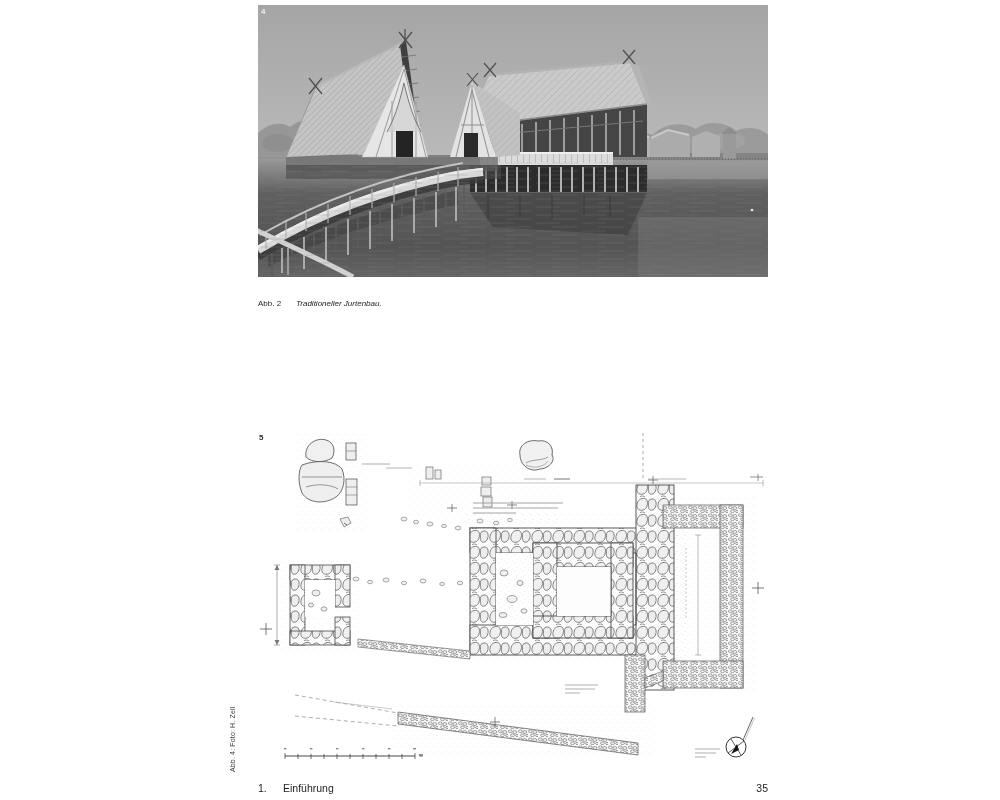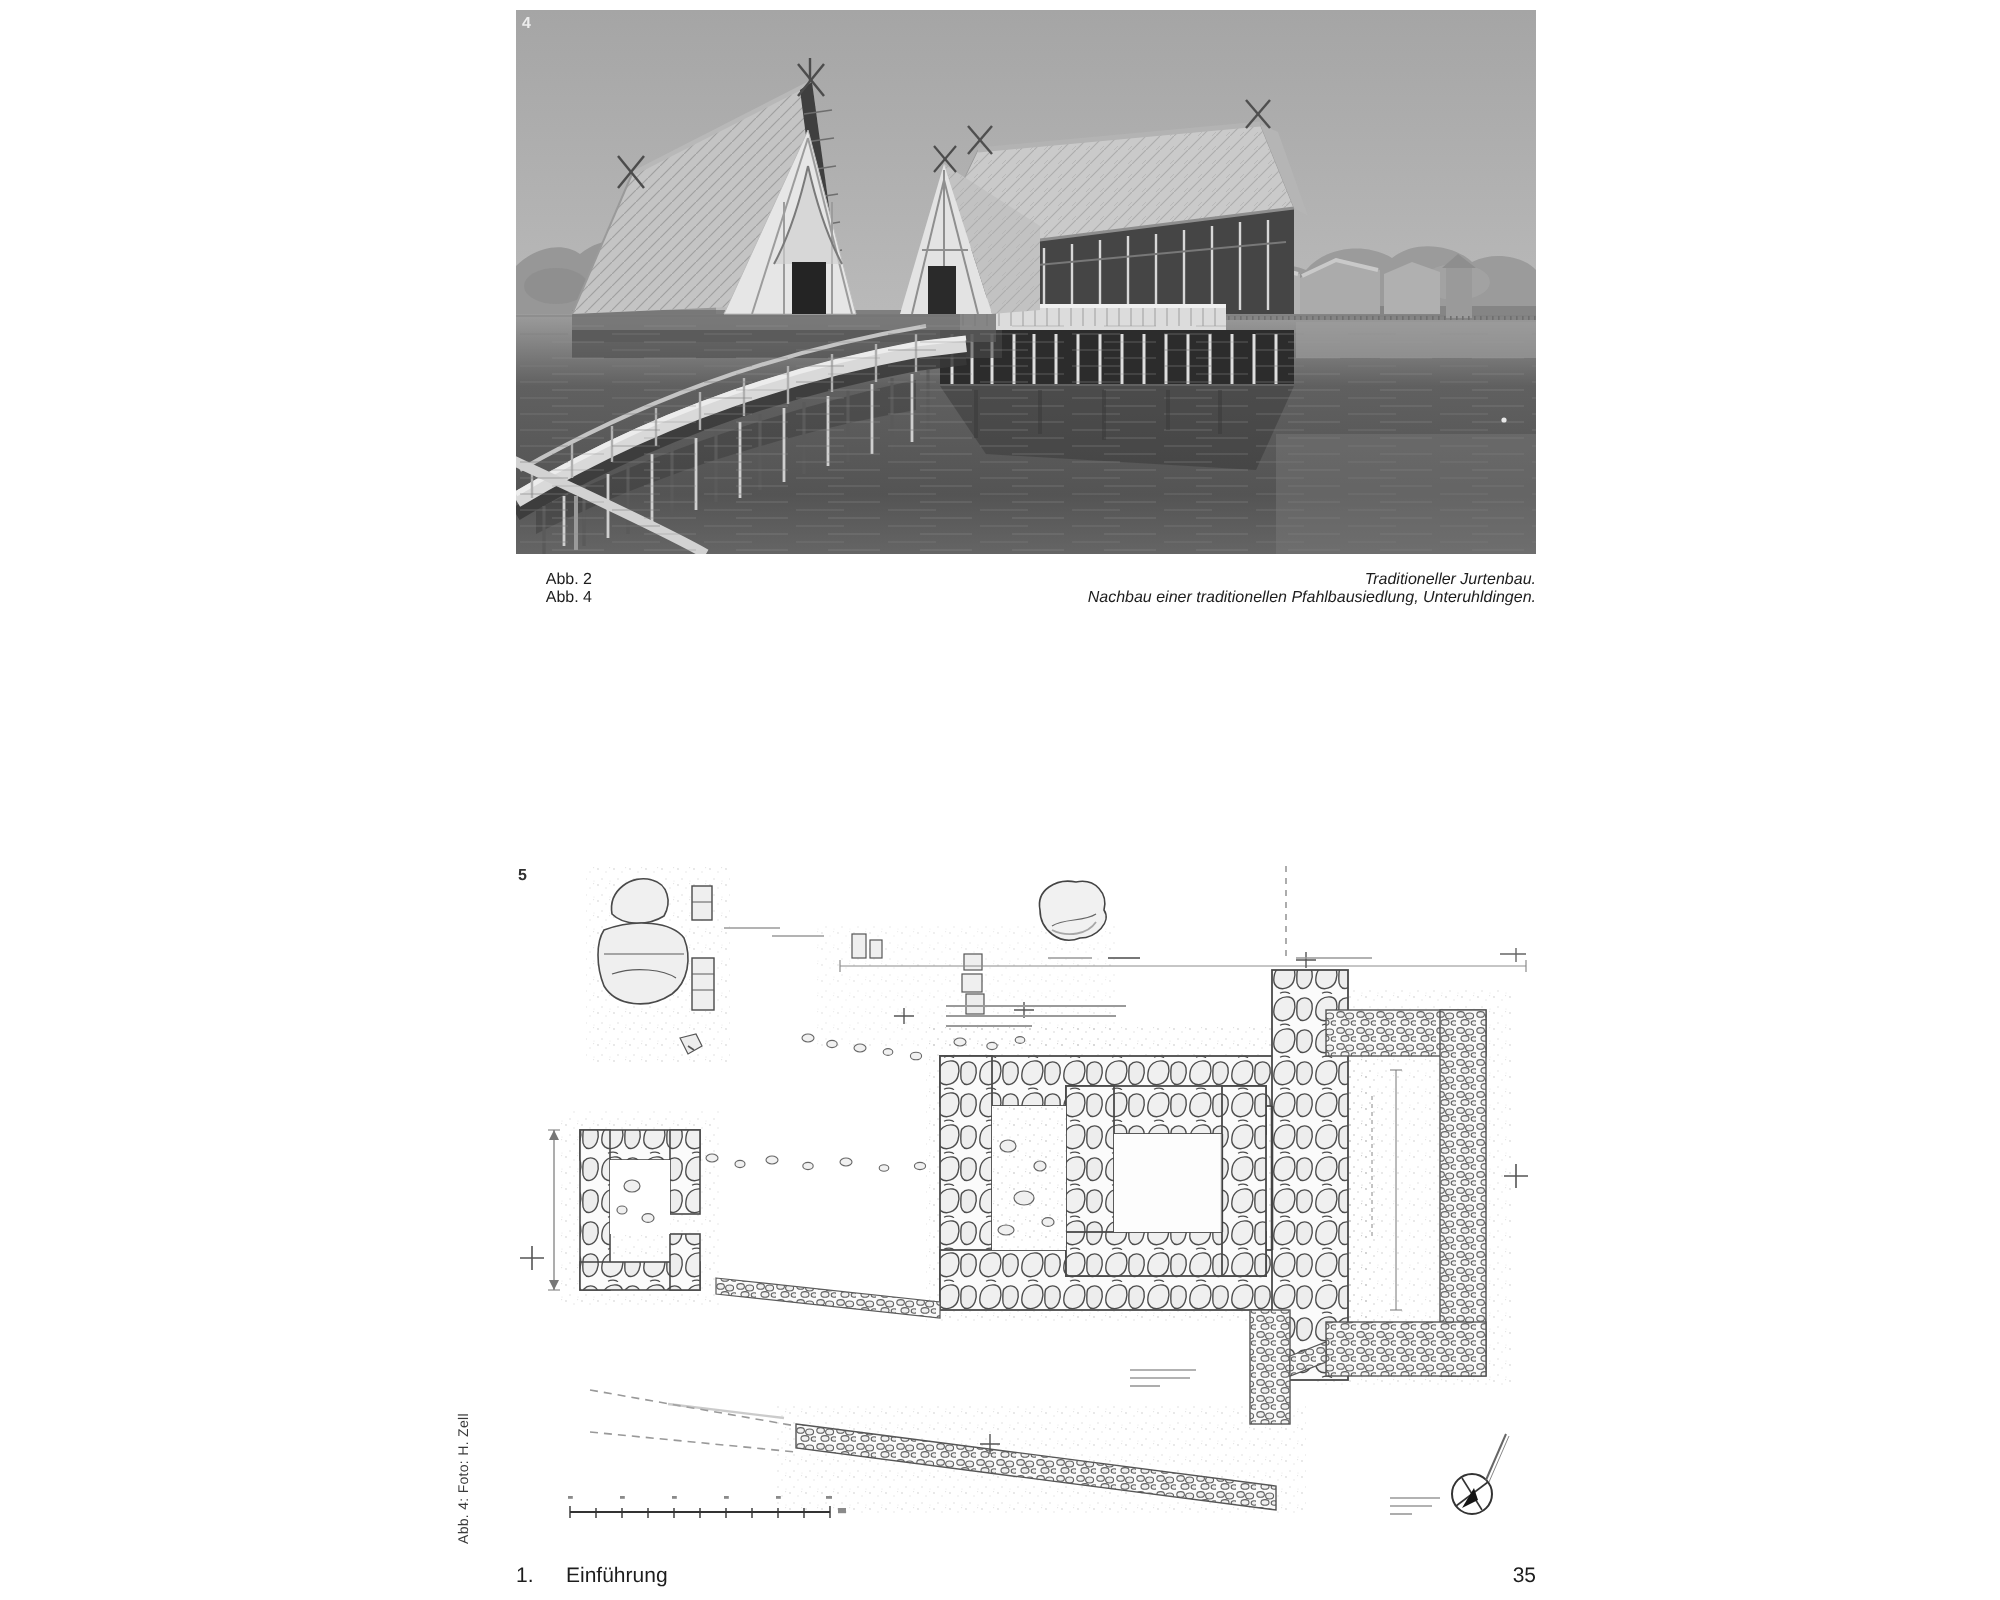--- a/index.html
+++ b/index.html
@@ -12,21 +12,21 @@
   .abs{position:absolute;}
 
   
   .photo-fig{left:258px;top:5px;width:510px;height:272px;background:#b0b0b0;}
   .photo-fig svg{display:block;width:510px;height:272px;}
   .fig-num{position:absolute;font-size:8px;font-weight:bold;line-height:8px;}
   .photo-num{left:3px;top:3px;color:#ededed;}
   .plan-num{left:1px;top:1px;color:#2f2f2f;}
 
   
-  .captions{left:258px;top:285px;width:510px;font-size:8px;line-height:9.3px;color:#1d1d1d;text-align:right;}
+  .captions{left:258px;top:299px;width:510px;font-size:8px;line-height:9.3px;color:#1d1d1d;}
   .cap-row{display:flex;}
   .cap-label{width:38px;flex:0 0 38px;}
   .cap-text{flex:1;font-style:italic;}
 
   
   .plan-fig{left:258px;top:433px;width:510px;height:335px;background:#ffffff;}
   .plan-fig svg{display:block;width:510px;height:335px;}
 
   
   .credit{
@@ -256,24 +256,20 @@
     <circle cx="494" cy="205" r="1.3" fill="#e8e8e8"></circle>
   </svg>
   <div class="fig-num photo-num">4</div>
 </div>
 
 <div class="abs captions">
   <div class="cap-row">
     <span class="cap-label">Abb. 2</span>
     <span class="cap-text">Traditioneller Jurtenbau.</span>
   </div>
-  <div class="cap-row">
-    <span class="cap-label">Abb. 4</span>
-    <span class="cap-text">Nachbau einer traditionellen Pfahlbausiedlung, Unteruhldingen.</span>
-  </div>
 </div>
 
 <div class="abs plan-fig">
   <svg viewBox="0 0 510 335" aria-hidden="true">
     <defs>
       <pattern id="bigstone" width="21" height="16" patternUnits="userSpaceOnUse">
         <rect width="21" height="16" fill="#fbfbfb"></rect>
         <path d="M1,7.5 C1.5,3 5,1 8.5,1.5 C11.5,2 12,5.5 11,9 C10,13 5,14.5 2.3,12.3 C0.8,11 0.7,9.3 1,7.5 Z" fill="#f0f0f0" stroke="#4d4d4d" stroke-width="0.7"></path>
         <path d="M13,3.5 C15.5,0.8 19.3,1.8 20,5 C20.6,8.2 19.3,12.5 16,13.2 C13.5,13.7 12.2,11.3 12.4,8.3 C12.5,6.3 12.3,4.5 13,3.5 Z" fill="#ededed" stroke="#4d4d4d" stroke-width="0.7"></path>
         <path d="M4,15.6 C5.5,14.8 8,14.9 9,15.9" fill="none" stroke="#4d4d4d" stroke-width="0.6"></path>

